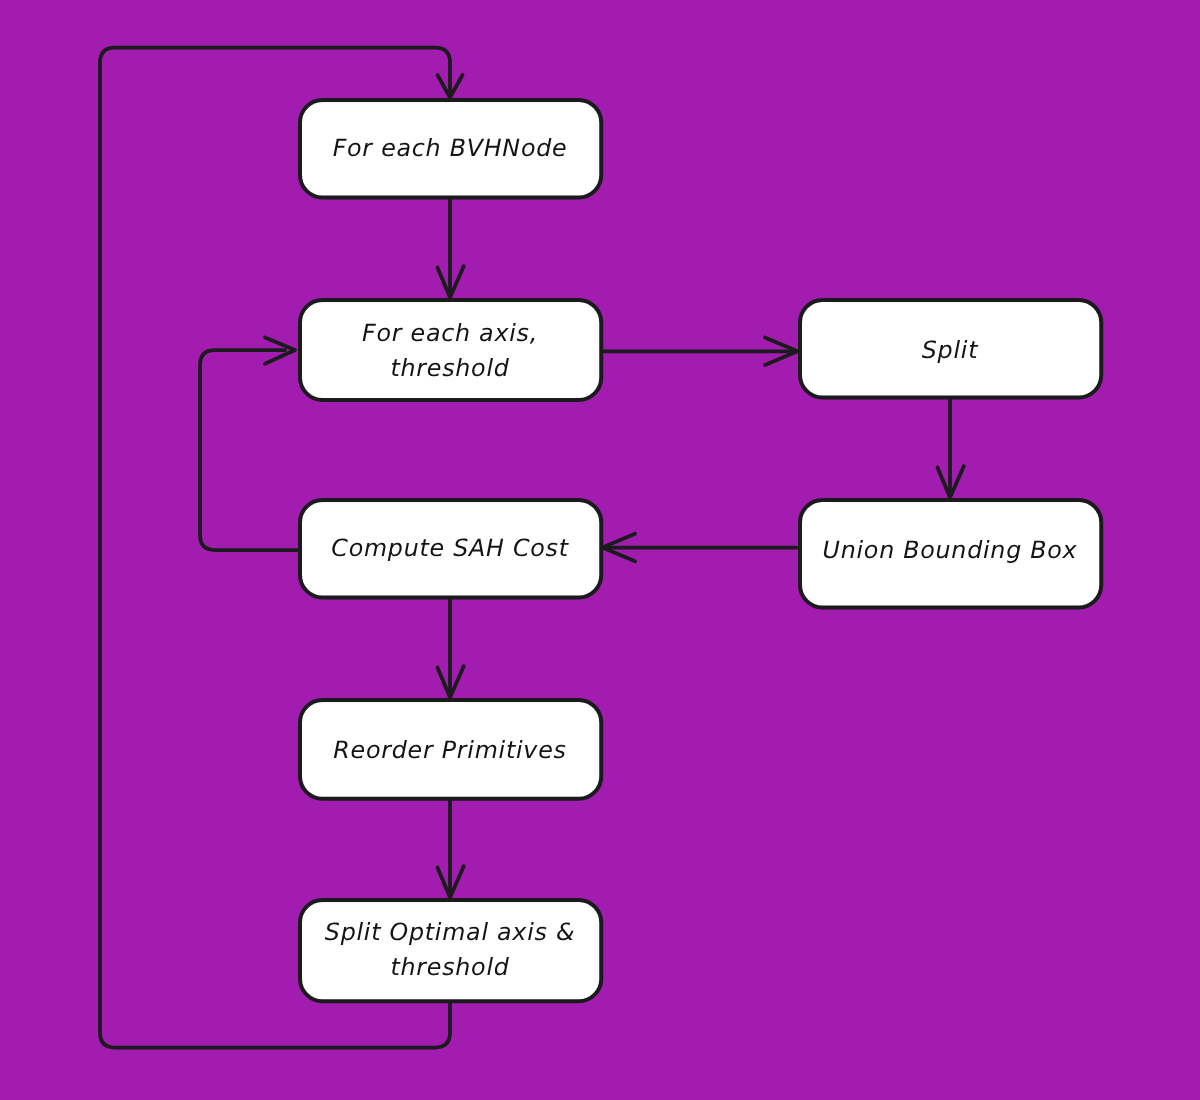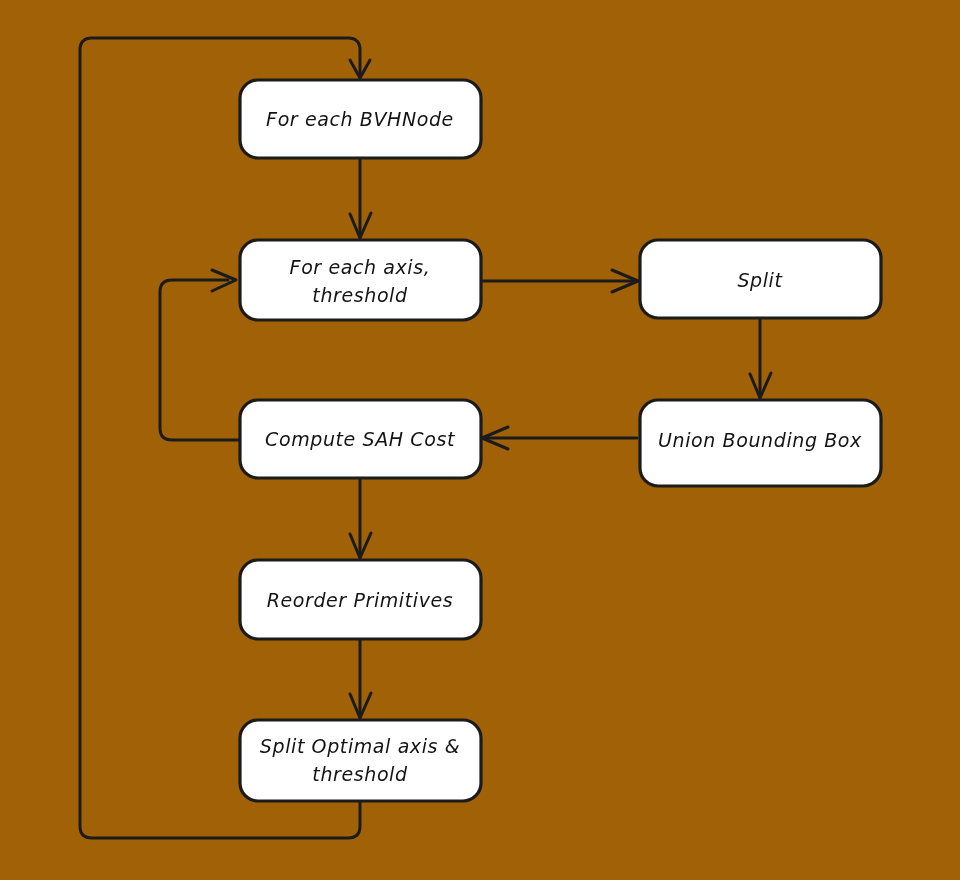--- a/index.html
+++ b/index.html
@@ -10,21 +10,21 @@
   body {
     width: 960px;
     height: 880px;
     font-family: "DejaVu Sans", sans-serif;
     overflow: hidden;
   }
   #canvas-wrap {
     position: relative;
     width: 960px;
     height: 880px;
-    background: #a16207;
+    background: #a21caf;
   }
   svg.flow-svg {
     position: absolute;
     top: 0;
     left: 0;
     width: 960px;
     height: 880px;
   }
   .node-rect {
     fill: #ffffff;

